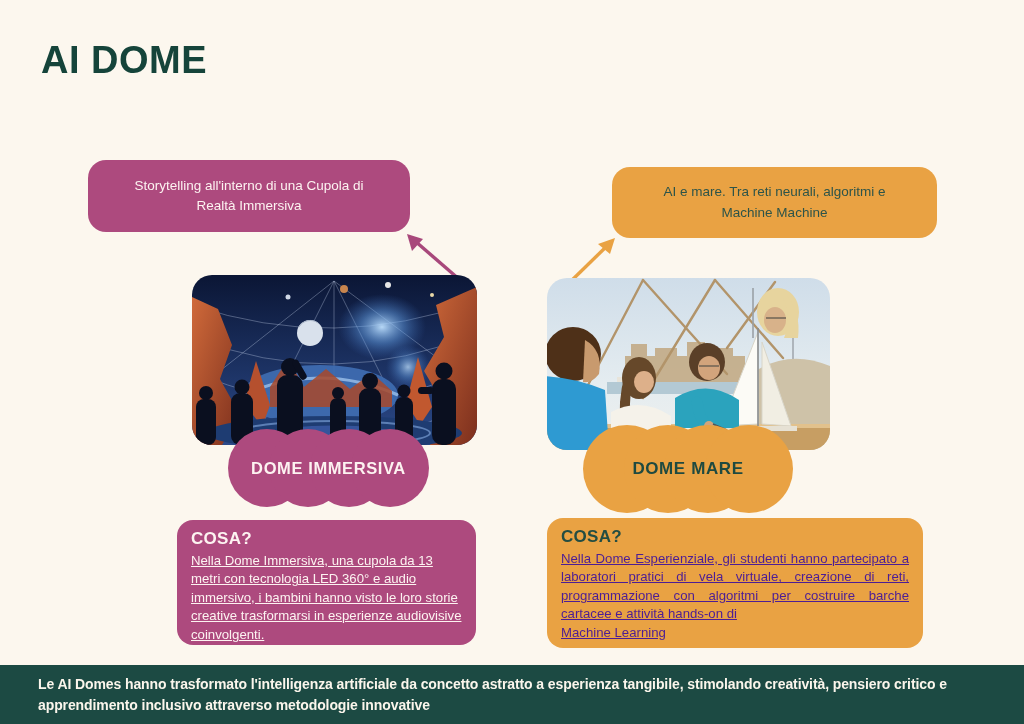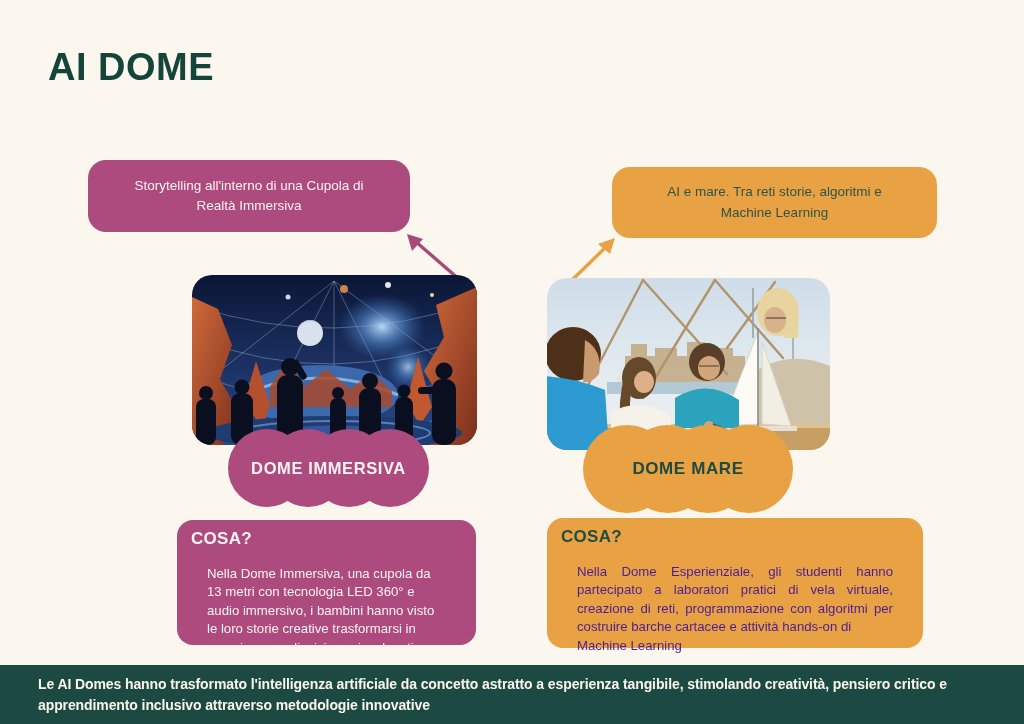--- a/index.html
+++ b/index.html
@@ -1,19 +1,19 @@
 <!DOCTYPE html>
 <html><head>
 <meta charset="utf-8">
 <style>
   html,body{margin:0;padding:0;}
   body{font-family:"Liberation Sans",sans-serif;}
   .canvas{position:relative;width:1024px;height:724px;background:#fcf7ee;overflow:hidden;}
 
-  .title{position:absolute;left:36px;top:34px;margin:12px;font-size:38px;font-weight:800;
+  .title{position:absolute;left:36px;top:34px;margin:5px;font-size:38px;font-weight:800;
          letter-spacing:.5px;color:#15443a;}
   .subtitle{position:absolute;left:36px;top:86px;margin:0;font-size:12.5px;font-weight:700;
             letter-spacing:.4px;color:#1d4a42;}
 
   .callout{position:absolute;border-radius:18px;display:flex;align-items:center;justify-content:center;
            text-align:center;font-size:13.5px;line-height:1.5;padding:16px 34px;box-sizing:border-box;}
   .callout.magenta{left:88px;top:160px;width:322px;height:72px;background:#ad4a7e;color:#fdf3f1;}
   .callout.orange{left:612px;top:167px;width:325px;height:71px;background:#e9a243;color:#2d5449;}
 
   .arrow{position:absolute;}
@@ -31,21 +31,21 @@
               font-weight:700;letter-spacing:.6px;z-index:1;}
   .cloud-left{left:228px;top:429px;width:201px;height:78px;}
   .cloud-left i{width:78px;height:78px;background:#ad4a7e;}
   .cloud-left span{font-size:16.5px;color:#fdf3f1;}
   .cloud-right{left:583px;top:425px;width:210px;height:88px;}
   .cloud-right i{width:88px;height:88px;background:#e9a243;}
   .cloud-right span{font-size:17px;color:#1f4a40;}
 
   .cosa{position:absolute;border-radius:16px;box-sizing:border-box;padding:9px 14px 10px 14px;}
   .cosa h3{margin:0 0 3px 0;font-size:17px;font-weight:800;letter-spacing:.3px;}
-  .cosa p{margin:16px;font-size:13.2px;line-height:1.4;}
+  .cosa p{margin:0;font-size:13.2px;line-height:1.4;text-decoration:underline;}
   .cosa-left{left:177px;top:520px;width:299px;height:125px;background:#ad4a7e;}
   .cosa-left h3,.cosa-left p{color:#fdf3f1;}
   .cosa-right{left:547px;top:518px;width:376px;height:130px;background:#e9a243;}
   .cosa-right h3{color:#234d42;}
   .cosa-right p{color:#4c1d95;text-align:justify;white-space:pre-line;}
 
   .footer{position:absolute;left:0;top:665px;width:1024px;height:59px;background:#1c4a43;
           display:flex;align-items:center;box-sizing:border-box;padding:0 40px 0 38px;}
   .footer p{margin:0;max-width:950px;font-size:14px;font-weight:700;letter-spacing:-.1px;
             line-height:1.45;color:#fbf6ec;}
@@ -55,21 +55,21 @@
 
 <div class="canvas">
 
   <h1 class="title">AI DOME</h1>
 
   <div class="callout magenta">
     <span>Storytelling all'interno di una Cupola di Realtà Immersiva</span>
   </div>
 
   <div class="callout orange">
-    <span>AI e mare. Tra reti storie, algoritmi e Machine Learning</span>
+    <span>AI e mare. Tra reti neurali, algoritmi e Machine Machine</span>
   </div>
 
   <svg class="arrow arrow-left" width="72" height="54" viewBox="0 0 72 54">
     <line x1="62" y1="50" x2="17" y2="11" stroke="#a8487b" stroke-width="3.4"></line>
     <polygon points="9,4 25,9 14,21" fill="#a8487b"></polygon>
   </svg>
 
   <svg class="arrow arrow-right" width="62" height="54" viewBox="0 0 62 54">
     <line x1="8" y1="50" x2="48" y2="11" stroke="#e9a243" stroke-width="3.4"></line>
     <polygon points="55,4 50,20 38,10" fill="#e9a243"></polygon>

